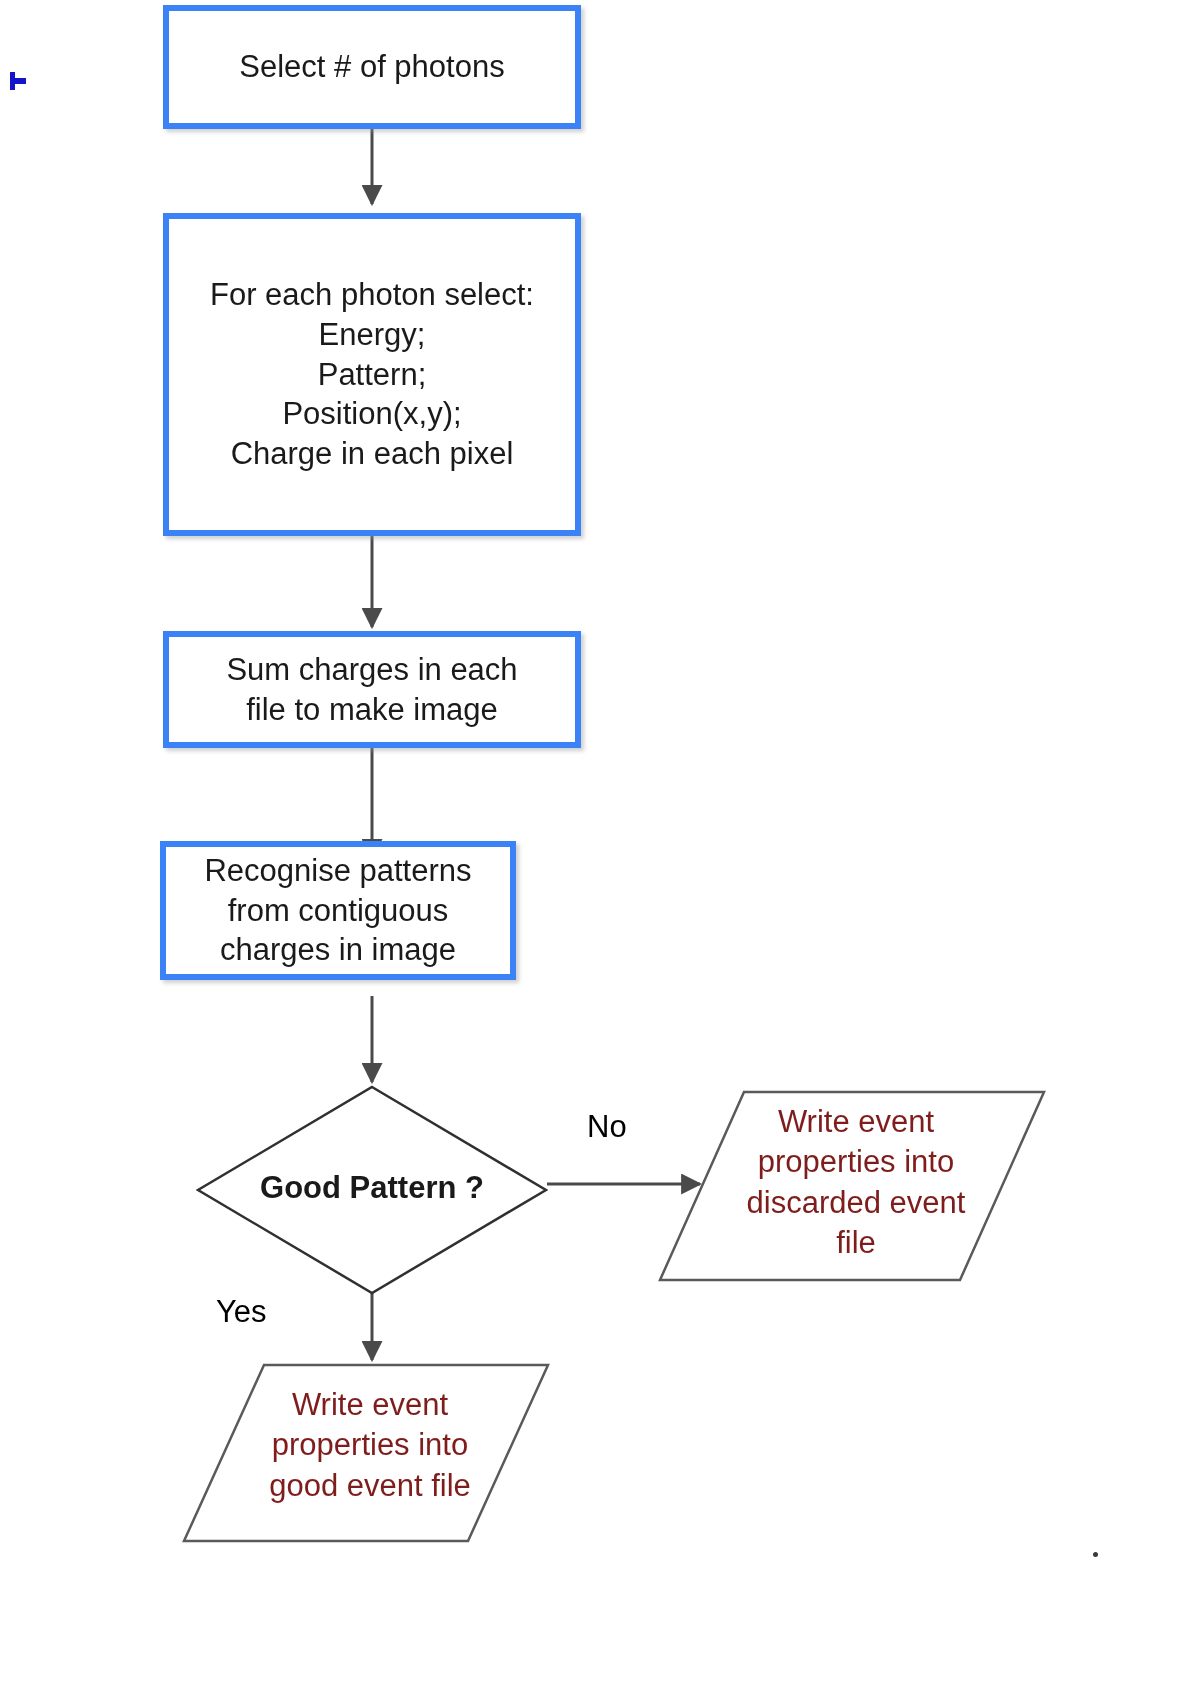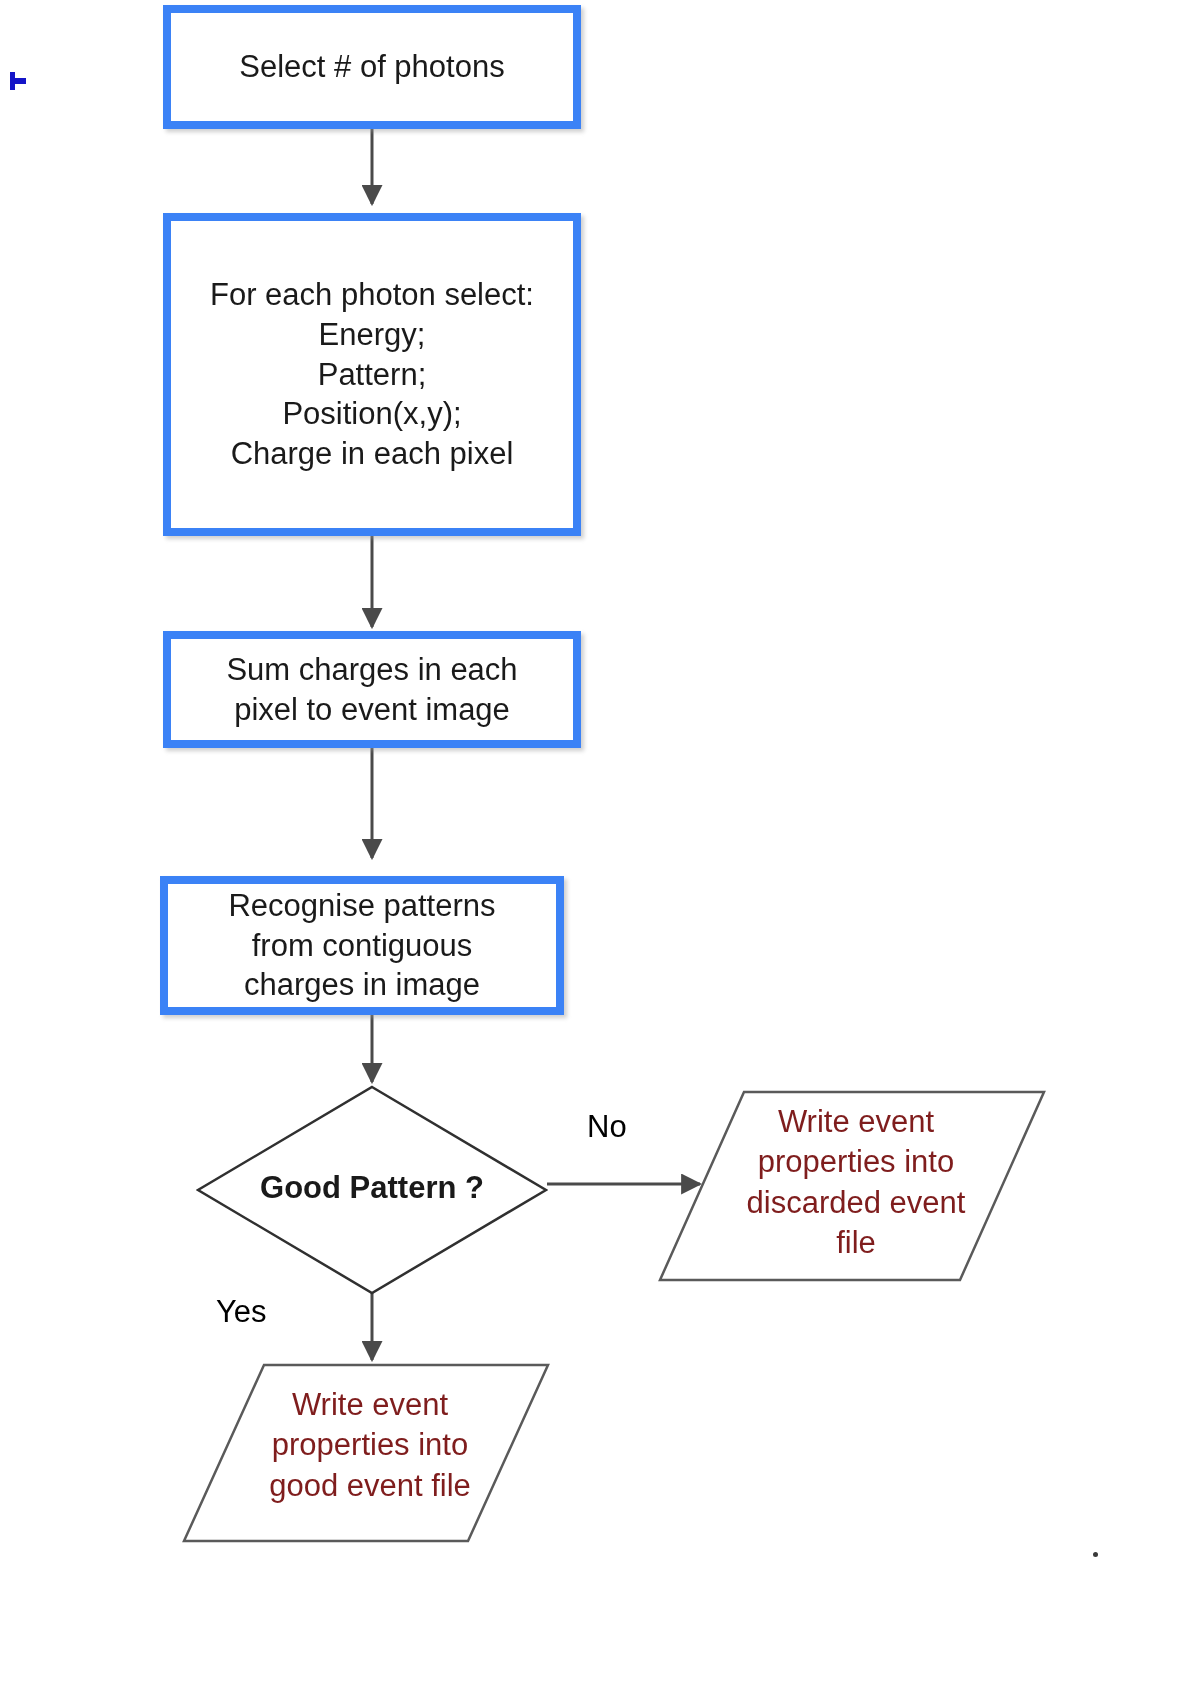--- a/index.html
+++ b/index.html
@@ -22,21 +22,21 @@
     box-sizing: border-box;
     display: flex;
     align-items: center;
     justify-content: center;
     text-align: center;
     color: #1a1a1a;
     line-height: 1.28;
   }
   
   .proc {
-    border: 8px solid #3b82f6;
+    border: 6px solid #3b82f6;
     background: #ffffff;
     box-shadow: 3px 3px 4px rgba(150,150,150,0.45);
     font-size: 31px;
   }
   .proc .txt { padding: 0 6px; white-space: pre-line; }
 
   
   .diamond-wrap {
     position: absolute;
   }
@@ -125,24 +125,24 @@
   <div class="node proc" style="left:163px; top:213px; width:418px; height:323px;">
     <span class="txt">For each photon select:
 Energy;
 Pattern;
 Position(x,y);
 Charge in each pixel</span>
   </div>
 
   <div class="node proc" style="left:163px; top:631px; width:418px; height:117px;">
     <span class="txt">Sum charges in each
-pixel to event image</span>
+file to make image</span>
   </div>
 
-  <div class="node proc" style="left:160px; top:876px; width:404px; height:139px;">
+  <div class="node proc" style="left:160px; top:841px; width:356px; height:139px;">
     <span class="txt">Recognise patterns
 from contiguous
 charges in image</span>
   </div>
 
   <div class="diamond-wrap" style="left:196px; top:1085px; width:352px; height:210px;">
     <svg width="352" height="210" viewBox="0 0 352 210" xmlns="http://www.w3.org/2000/svg">
       <polygon points="176,2 350,105 176,208 2,105" fill="#ffffff" stroke="#303030" stroke-width="2.5"></polygon>
     </svg>
     <div class="diamond-label" style="top:85px;font-weight:bold;">Good Pattern ?</div>

